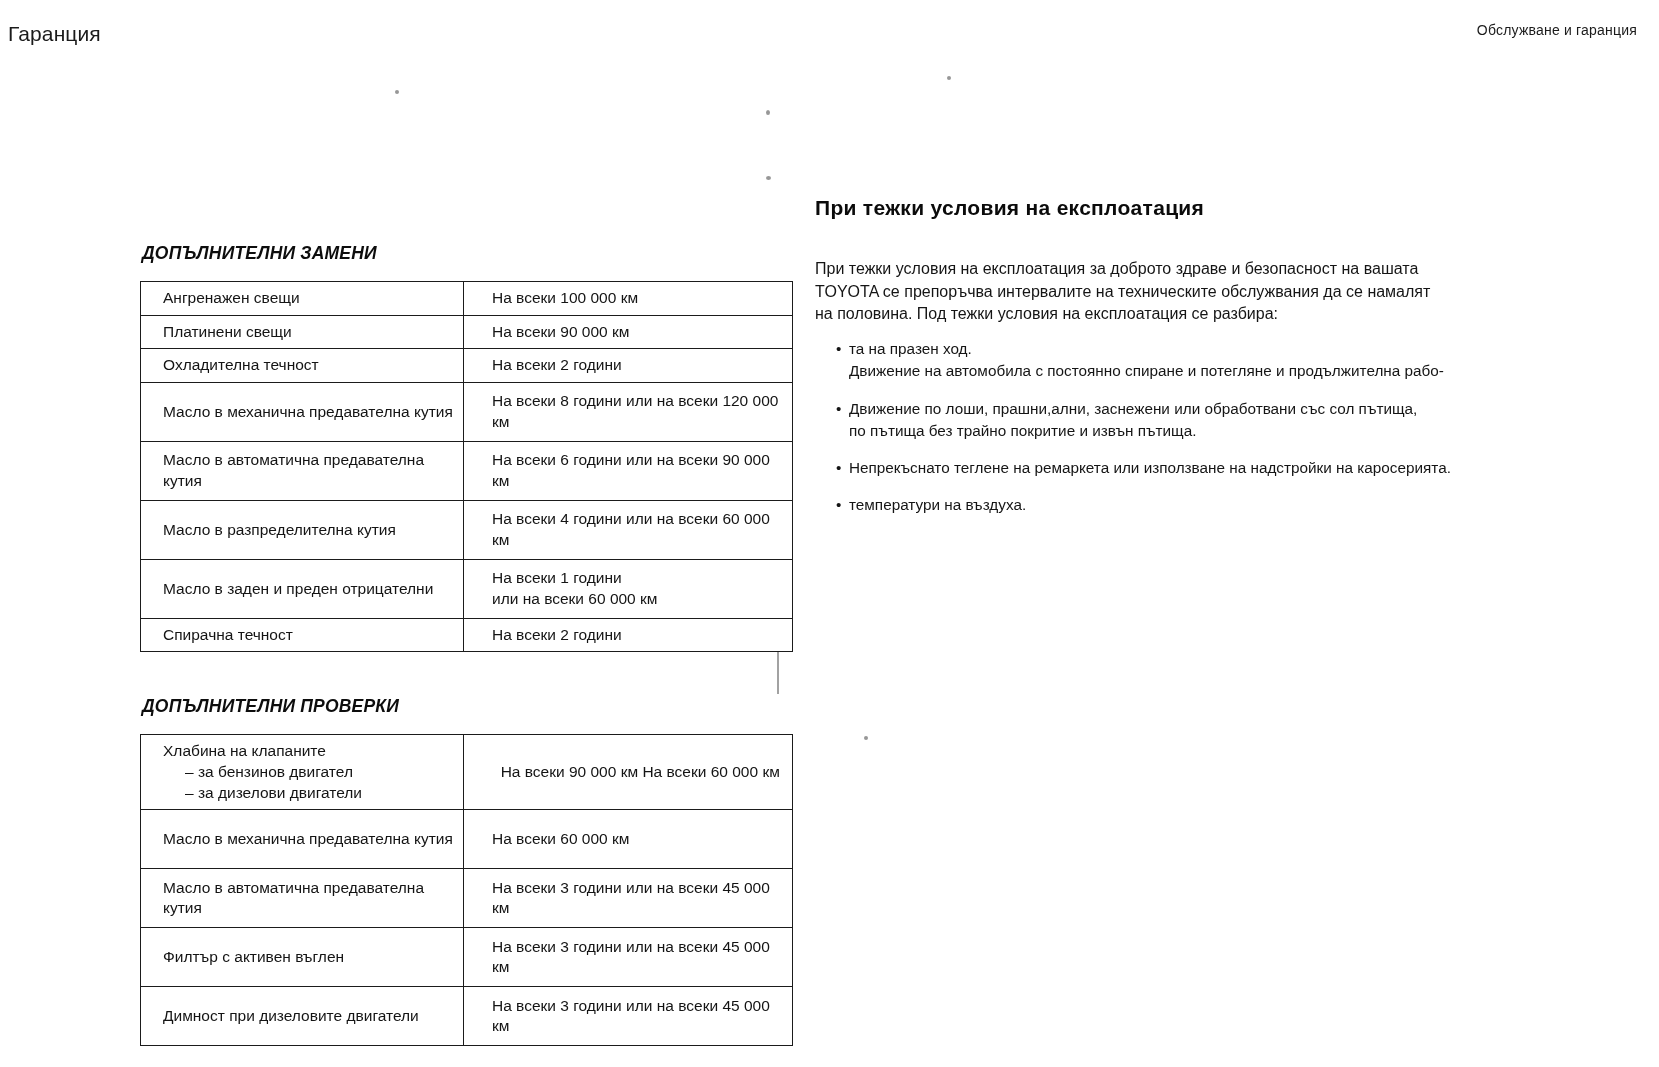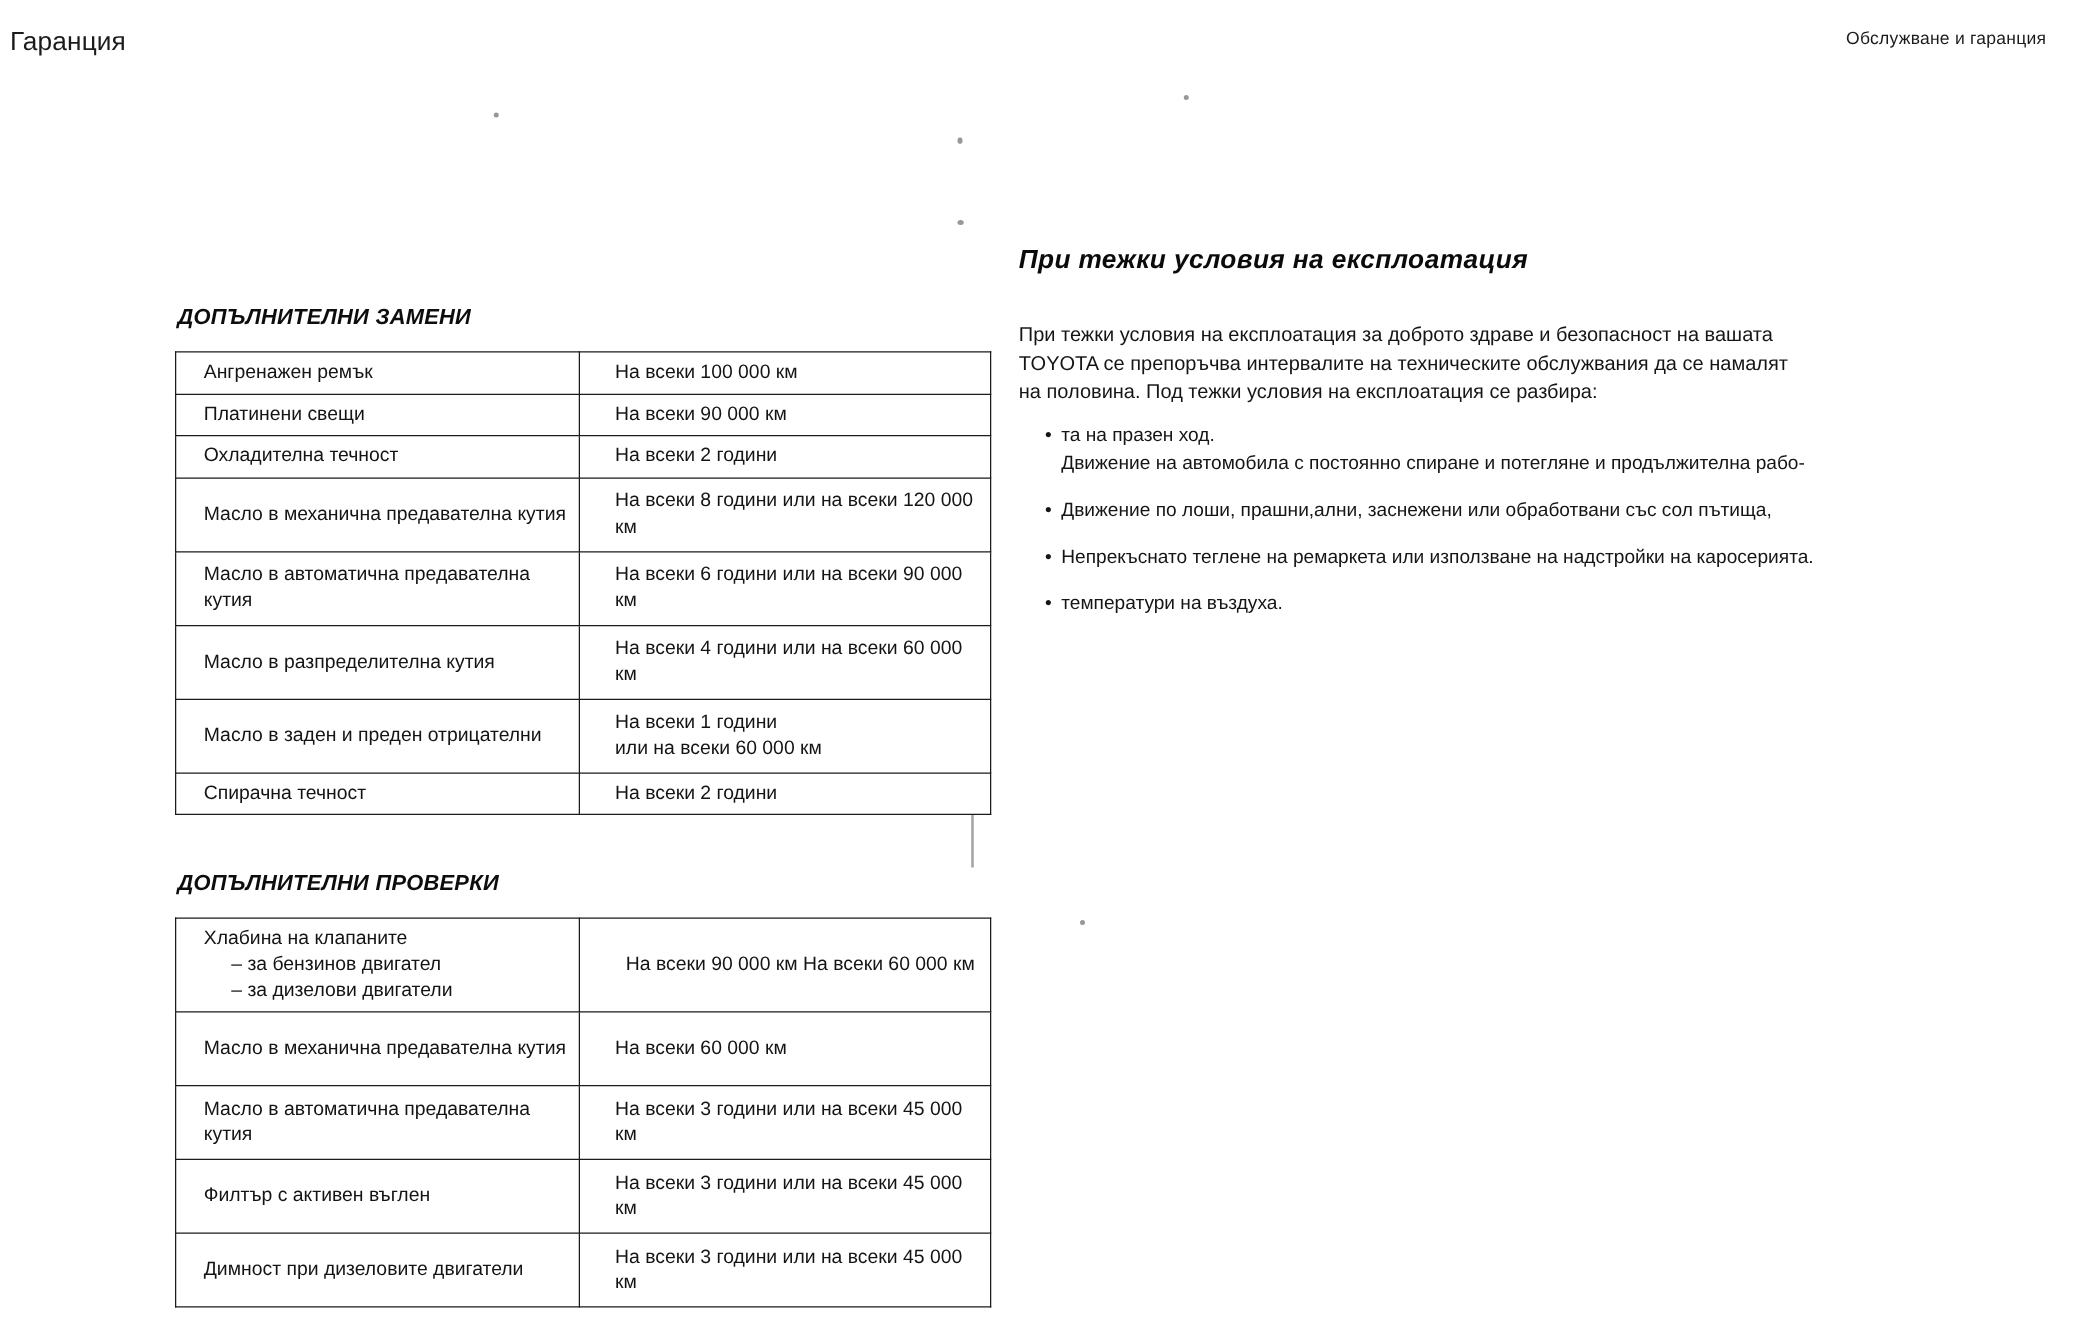--- a/index.html
+++ b/index.html
@@ -94,21 +94,20 @@
     left: 815px;
     top: 196px;
     width: 720px;
   }
   .h1-right {
     font-size: 21px;
     font-weight: bold;
     letter-spacing: 0.3px;
     margin: 0 0 38px 0;
     color: #0b0b0b;
-    font-style: italic;
   }
   p.body {
     margin: 0 0 12px 0;
     font-size: 16px;
     line-height: 1.42;
     color: #151515;
   }
   p.body .ln { display: block; white-space: nowrap; }
   ul.bullets {
     list-style: none;
@@ -147,21 +146,21 @@
   <div class="scanline" style="left:771px; top:812px; width:3px; height:44px;"></div>
   <div class="scanline" style="left:722px; top:488px; width:2px; height:12px;"></div>
 
   <div class="col-left">
 
     <h2 class="sec-title">ДОПЪЛНИТЕЛНИ ЗАМЕНИ</h2>
 
     <table class="spec">
       <tbody>
         <tr>
-          <td class="c-item"><span>Ангренажен ремък</span></td>
+          <td class="c-item"><span>Ангренажен свещи</span></td>
           <td class="c-val"><span>На всеки 100 000 км</span></td>
         </tr>
         <tr>
           <td class="c-item"><span>Платинени свещи</span></td>
           <td class="c-val"><span>На всеки 90 000 км</span></td>
         </tr>
         <tr>
           <td class="c-item"><span>Охладителна течност</span></td>
           <td class="c-val"><span>На всеки 2 години</span></td>
         </tr>
@@ -284,20 +283,21 @@
 
     <ul class="bullets">
       <li>
         <span class="bullet-dot">•</span>
         <span class="ln">та на празен ход.</span>
         <span class="ln">Движение на автомобила с постоянно спиране и потегляне и продължителна рабо-</span>
       </li>
       <li>
         <span class="bullet-dot">•</span>
         <span class="ln">Движение по лоши, прашни,ални, заснежени или обработвани със сол пътища,</span>
+        <span class="ln">по пътища без трайно покритие и извън пътища.</span>
       </li>
       <li>
         <span class="bullet-dot">•</span>
         <span class="ln">Непрекъснато теглене на ремаркета или използване на надстройки на каросерията.</span>
       </li>
       <li>
         <span class="bullet-dot">•</span>
         <span class="ln">температури на въздуха.</span>
       </li>
     </ul>

